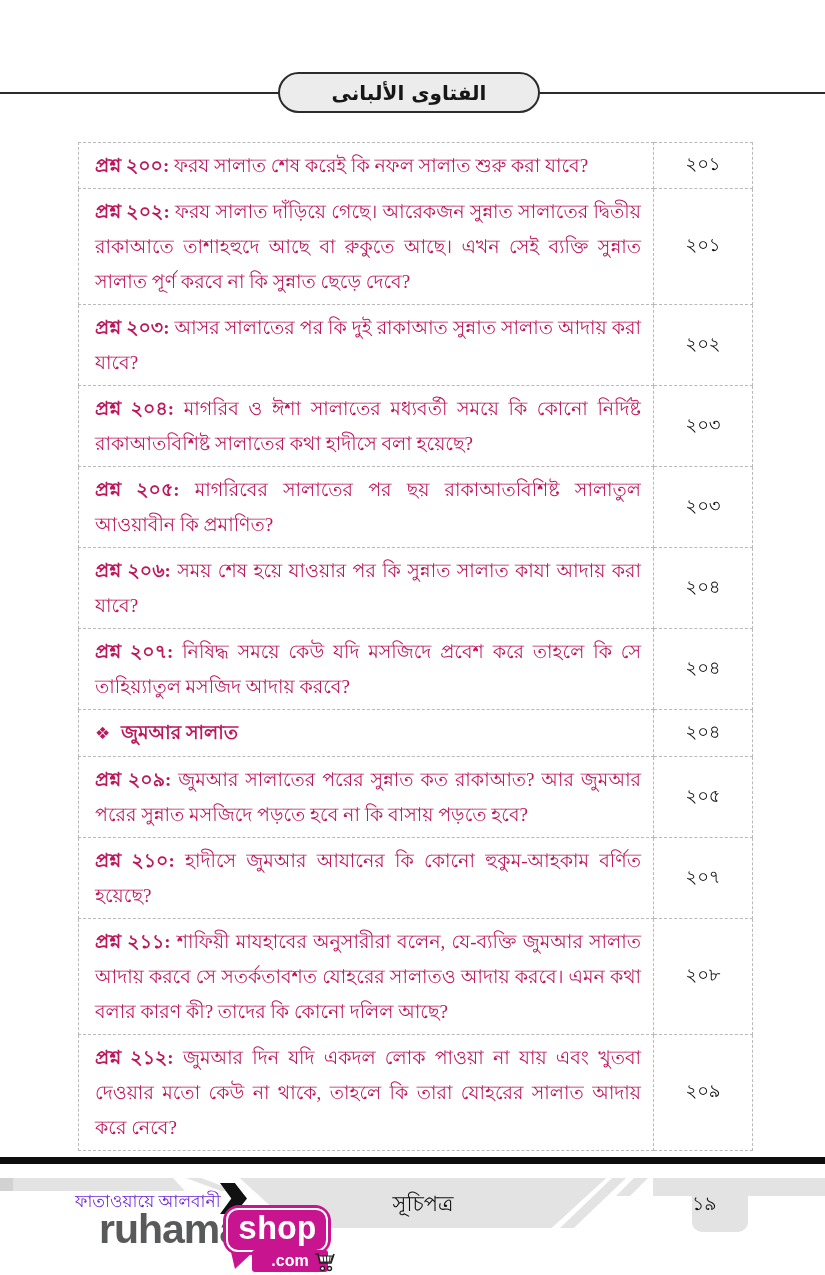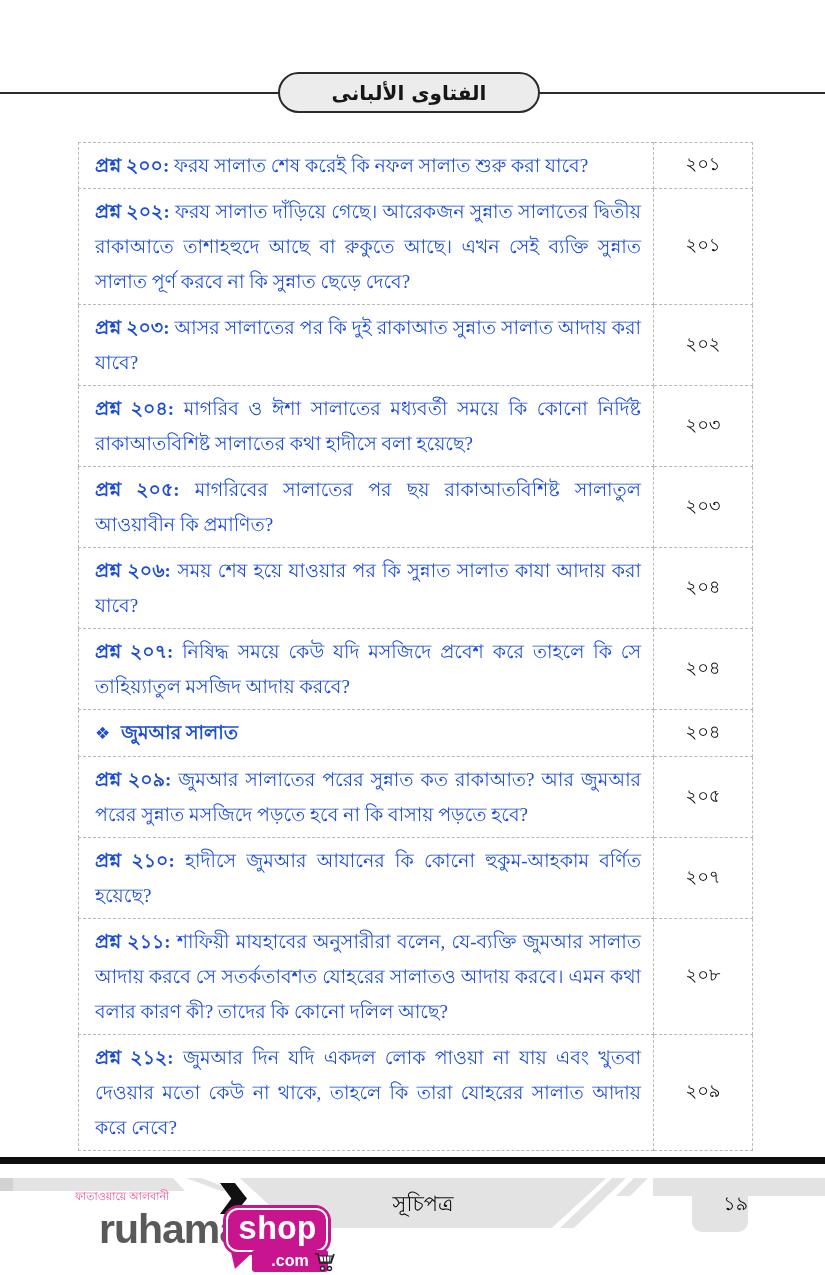--- a/index.html
+++ b/index.html
@@ -10,42 +10,42 @@
   .header-rule{position:absolute;left:0;top:92px;width:825px;height:2px;background:#2b2b2b;}
   .header-pill{position:absolute;left:278px;top:72px;width:262px;height:41px;background:#ececec;
                border:2px solid #2b2b2b;border-radius:22px;box-sizing:border-box;z-index:2;
                display:flex;align-items:center;justify-content:center;}
   .header-pill span{font-family:"DejaVu Sans",sans-serif;font-size:20px;font-weight:bold;color:#161616;direction:rtl;}
 
   
   .toc-wrap{position:absolute;left:78px;top:142px;width:674px;}
   table.toc{width:674px;border-collapse:collapse;table-layout:fixed;}
   table.toc td{border:1px dashed #b9b9b9;vertical-align:middle;}
-  td.q-cell{padding:5px 12px 5px 16px;font-size:19px;line-height:35px;text-align:justify;color:#1d4ed8;}
+  td.q-cell{padding:5px 12px 5px 16px;font-size:19px;line-height:35px;text-align:justify;color:#be185d;}
   td.q-cell .qlabel{font-weight:bold;}
   td.q-cell.section{font-weight:bold;text-align:left;}
   .diamond{font-family:"DejaVu Sans",sans-serif;font-size:17px;margin-right:6px;}
   td.p-cell{width:99px;text-align:center;font-size:18px;padding:4px 2px;}
 
   
   .black-bar{position:absolute;left:0;top:1157px;width:825px;height:7px;background:#0d0d0d;}
   .band{background:#e3e3e3;position:absolute;}
   .band-left-cap{left:0;top:1178px;width:13px;height:13px;background:#d2d2d2;position:absolute;}
   .band-left{left:13px;top:1178px;width:172px;height:13px;clip-path:polygon(0 0,93% 0,100% 100%,0 100%);}
   .band-stripe-l{left:186px;top:1178px;width:50px;height:13px;clip-path:polygon(0 0,30% 0,100% 100%,70% 100%);}
   .band-center{left:228px;top:1178px;width:390px;height:50px;clip-path:polygon(3% 0,97% 0,83% 100%,17% 100%);}
   .band-stripe-r1{left:560px;top:1178px;width:66px;height:50px;clip-path:polygon(79% 0,100% 0,21% 100%,0 100%);}
   .band-stripe-r2{left:616px;top:1178px;width:32px;height:18px;clip-path:polygon(56% 0,100% 0,44% 100%,0 100%);}
   .band-right{left:653px;top:1178px;width:172px;height:18px;}
   .page-tab{left:692px;top:1178px;width:56px;height:54px;border-radius:0 0 10px 10px;
-            display:flex;align-items:center;justify-content:flex-end;}
+            display:flex;align-items:center;justify-content:flex-start;}
   .page-tab span{font-size:19px;color:#111;}
   .footer-center-label{position:absolute;left:228px;top:1188px;width:390px;text-align:center;
             font-size:21px;color:#0e0e0e;z-index:3;}
-  .footer-book-title{position:absolute;left:75px;top:1188px;font-size:11px;color:#ec4899;z-index:3;}
+  .footer-book-title{position:absolute;left:75px;top:1188px;font-size:17px;color:#6d28d9;z-index:3;}
   .arrow-icon{position:absolute;left:220px;top:1183px;width:27px;height:31px;background:#111;
             clip-path:polygon(0 0,55% 0,100% 50%,55% 100%,0 100%,42% 50%);z-index:4;}
 
   
   .logo-ruhama{position:absolute;left:99px;top:1209px;font-family:"Liberation Sans",sans-serif;
             font-weight:bold;font-size:41px;color:#58595b;letter-spacing:-1px;line-height:1;z-index:3;}
   .logo-bubble{position:absolute;left:223px;top:1205px;width:108px;height:50px;border-radius:16px;
             display:flex;align-items:center;justify-content:center;z-index:4;}
   .logo-bubble::before{content:'';position:absolute;inset:3px;border:2.5px solid #fff;border-radius:12px;}
   .logo-bubble span{font-family:Liberation Mono, monospace;font-weight:bold;font-size:33px;color:#fff;

